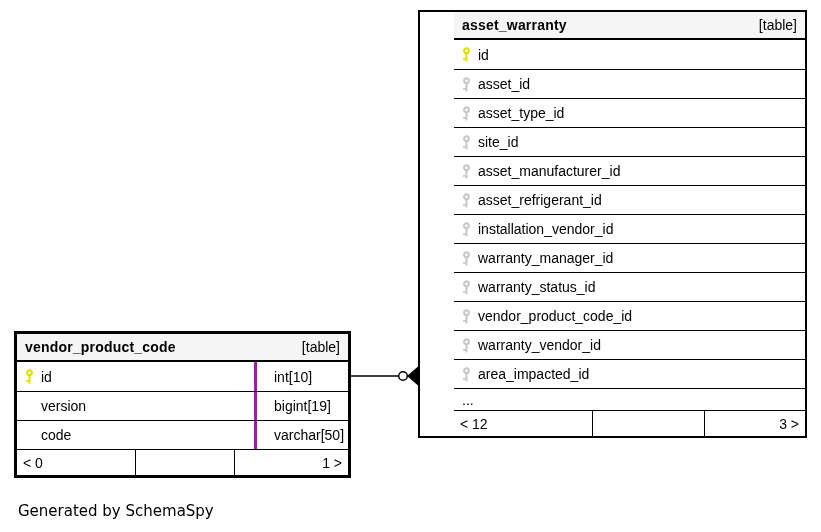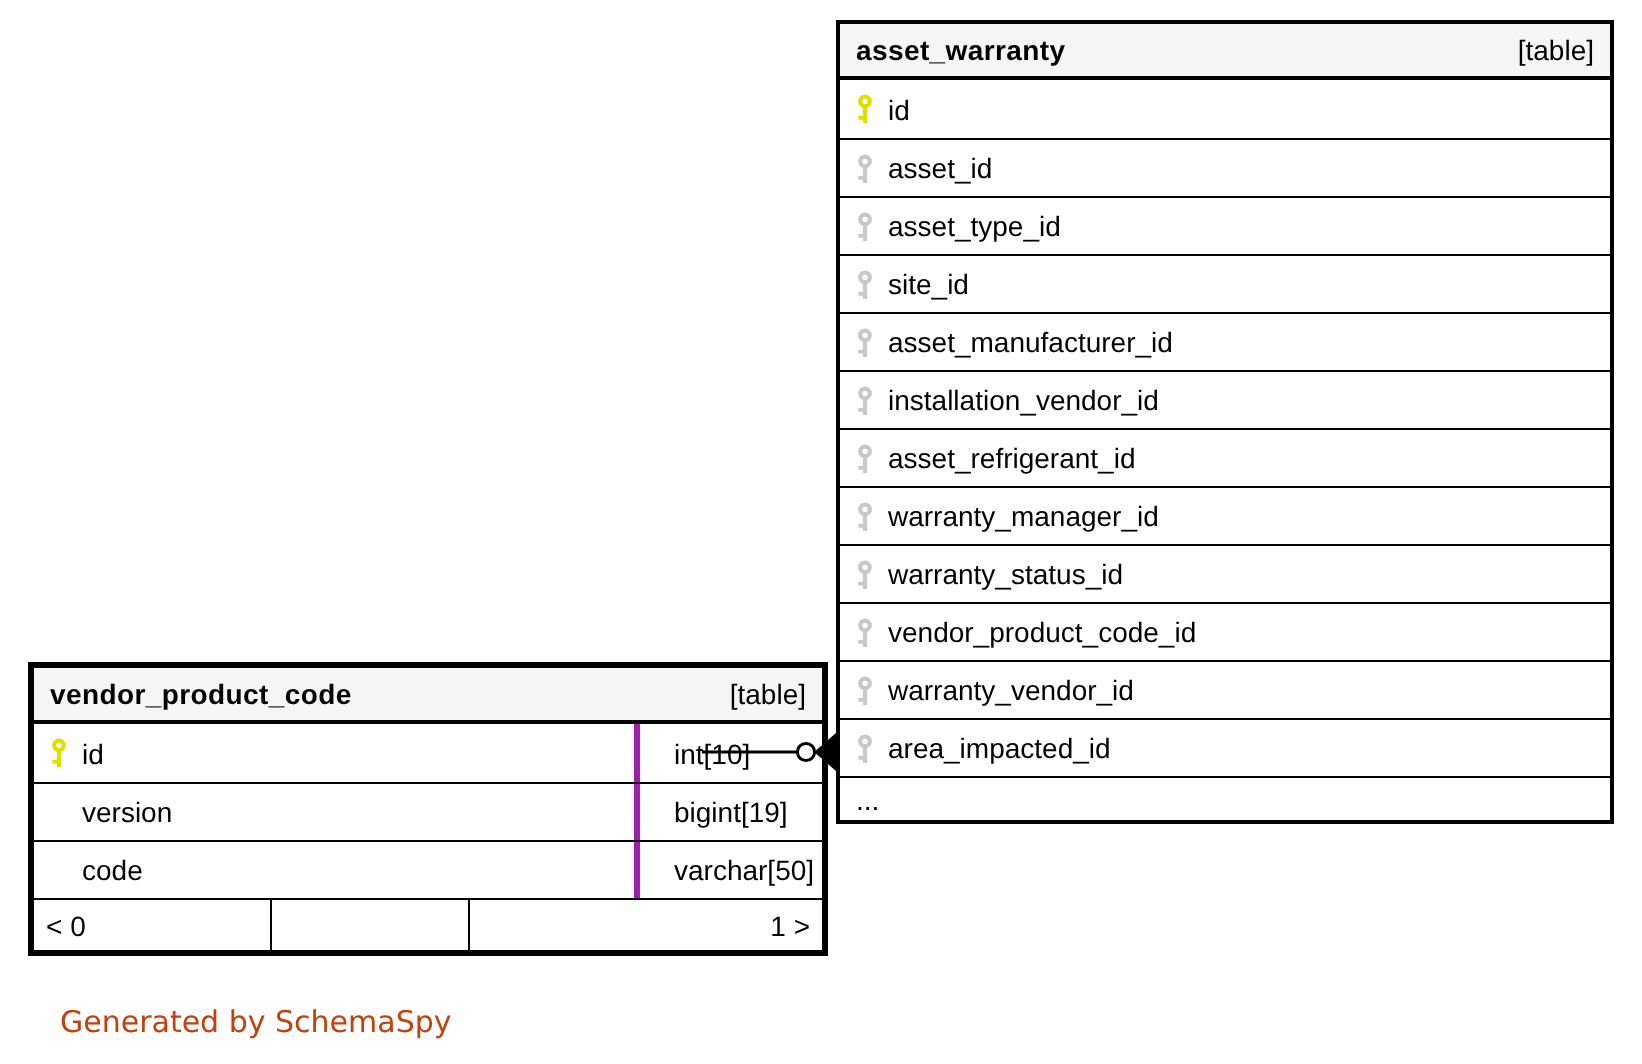--- a/index.html
+++ b/index.html
@@ -2,22 +2,22 @@
 <html><head>
 <meta charset="utf-8">
 <style>
   html, body { margin:0; padding:0; background:#ffffff; }
   .canvas {
     position:relative; width:821px; height:532px; background:#ffffff;
     font-family:"Liberation Sans","DejaVu Sans",sans-serif;
     color:#000; overflow:hidden;
   }
   .tbl { position:absolute; background:#fff; border:2px solid #000; box-sizing:border-box; }
-  #tbl-aw  { left:418px; top:10px;  width:389px; }
-  #tbl-vpc { left:14px;  top:331px; width:400px; border-width:3px; }
+  #tbl-aw  { left:418px; top:10px;  width:389px;padding-left:34px; }
+  #tbl-vpc { left:14px;  top:331px; width:337px; border-width:3px; }
 
   .hdr {
     display:flex; justify-content:space-between; align-items:center;
     background:#f5f5f5; border-bottom:2px solid #000;
     height:28px; box-sizing:border-box; padding:0 8px; font-size:14px;
   }
   .tname { font-weight:bold; letter-spacing:0.2px; }
   .tbadge { font-weight:normal; }
 
   .row {
@@ -44,22 +44,22 @@
   .fcell.fl { padding-left:6px; }
   .fcell.fr { flex:1; justify-content:flex-end; padding-right:6px; }
   #tbl-aw  .fcell.fl { width:138px; }
   #tbl-aw  .fcell.fm { width:113px; }
   #tbl-vpc .fcell.fl { width:118px; }
   #tbl-vpc .fcell.fm { width:100px; }
 
   .connector { position:absolute; left:351px; top:361px; }
 
   .credit {
-    position:absolute; left:30px; top:502px;
-    font-family:"DejaVu Sans","Liberation Sans",sans-serif; font-size:15px; color:#c2410c;
+    position:absolute; left:18px; top:502px;
+    font-family:"DejaVu Sans","Liberation Sans",sans-serif; font-size:15px; color:#000000;
   }
 </style>
 </head>
 <body>
 
 <div class="canvas">
 
   <div class="tbl" id="tbl-aw">
     <div class="hdr">
       <span class="tname">asset_warranty</span>
@@ -128,44 +128,44 @@
     </div>
     <div class="row">
       <span class="cell-name">
           <span class="key fk">
             <svg viewBox="0 0 10 17" width="9" height="15">
               <circle cx="5" cy="4.2" r="2.7" fill="none" stroke="currentColor" stroke-width="2.4"></circle>
               <rect x="3.8" y="6.8" width="2.4" height="9.6" fill="currentColor"></rect>
               <rect x="1.2" y="12.4" width="2.8" height="2.2" fill="currentColor"></rect>
             </svg>
           </span>
+          <span>asset_refrigerant_id</span>
+        </span>
+    </div>
+    <div class="row">
+      <span class="cell-name">
+          <span class="key fk">
+            <svg viewBox="0 0 10 17" width="9" height="15">
+              <circle cx="5" cy="4.2" r="2.7" fill="none" stroke="currentColor" stroke-width="2.4"></circle>
+              <rect x="3.8" y="6.8" width="2.4" height="9.6" fill="currentColor"></rect>
+              <rect x="1.2" y="12.4" width="2.8" height="2.2" fill="currentColor"></rect>
+            </svg>
+          </span>
           <span>installation_vendor_id</span>
         </span>
     </div>
     <div class="row">
       <span class="cell-name">
           <span class="key fk">
             <svg viewBox="0 0 10 17" width="9" height="15">
               <circle cx="5" cy="4.2" r="2.7" fill="none" stroke="currentColor" stroke-width="2.4"></circle>
               <rect x="3.8" y="6.8" width="2.4" height="9.6" fill="currentColor"></rect>
               <rect x="1.2" y="12.4" width="2.8" height="2.2" fill="currentColor"></rect>
             </svg>
           </span>
-          <span>asset_refrigerant_id</span>
-        </span>
-    </div>
-    <div class="row">
-      <span class="cell-name">
-          <span class="key fk">
-            <svg viewBox="0 0 10 17" width="9" height="15">
-              <circle cx="5" cy="4.2" r="2.7" fill="none" stroke="currentColor" stroke-width="2.4"></circle>
-              <rect x="3.8" y="6.8" width="2.4" height="9.6" fill="currentColor"></rect>
-              <rect x="1.2" y="12.4" width="2.8" height="2.2" fill="currentColor"></rect>
-            </svg>
-          </span>
           <span>warranty_manager_id</span>
         </span>
     </div>
     <div class="row">
       <span class="cell-name">
           <span class="key fk">
             <svg viewBox="0 0 10 17" width="9" height="15">
               <circle cx="5" cy="4.2" r="2.7" fill="none" stroke="currentColor" stroke-width="2.4"></circle>
               <rect x="3.8" y="6.8" width="2.4" height="9.6" fill="currentColor"></rect>
               <rect x="1.2" y="12.4" width="2.8" height="2.2" fill="currentColor"></rect>
@@ -206,20 +206,25 @@
               <rect x="3.8" y="6.8" width="2.4" height="9.6" fill="currentColor"></rect>
               <rect x="1.2" y="12.4" width="2.8" height="2.2" fill="currentColor"></rect>
             </svg>
           </span>
           <span>area_impacted_id</span>
         </span>
     </div>
 
     <div class="row ellipsis">...</div>
 
+    <div class="ftr">
+      <span class="fcell fl">&lt; 12</span>
+      <span class="fcell fm"></span>
+      <span class="fcell fr">3 &gt;</span>
+    </div>
   </div>
 
   <div class="tbl" id="tbl-vpc">
     <div class="hdr">
       <span class="tname">vendor_product_code</span>
       <span class="tbadge">[table]</span>
     </div>
 
     <div class="row">
       <span class="cell-name">

